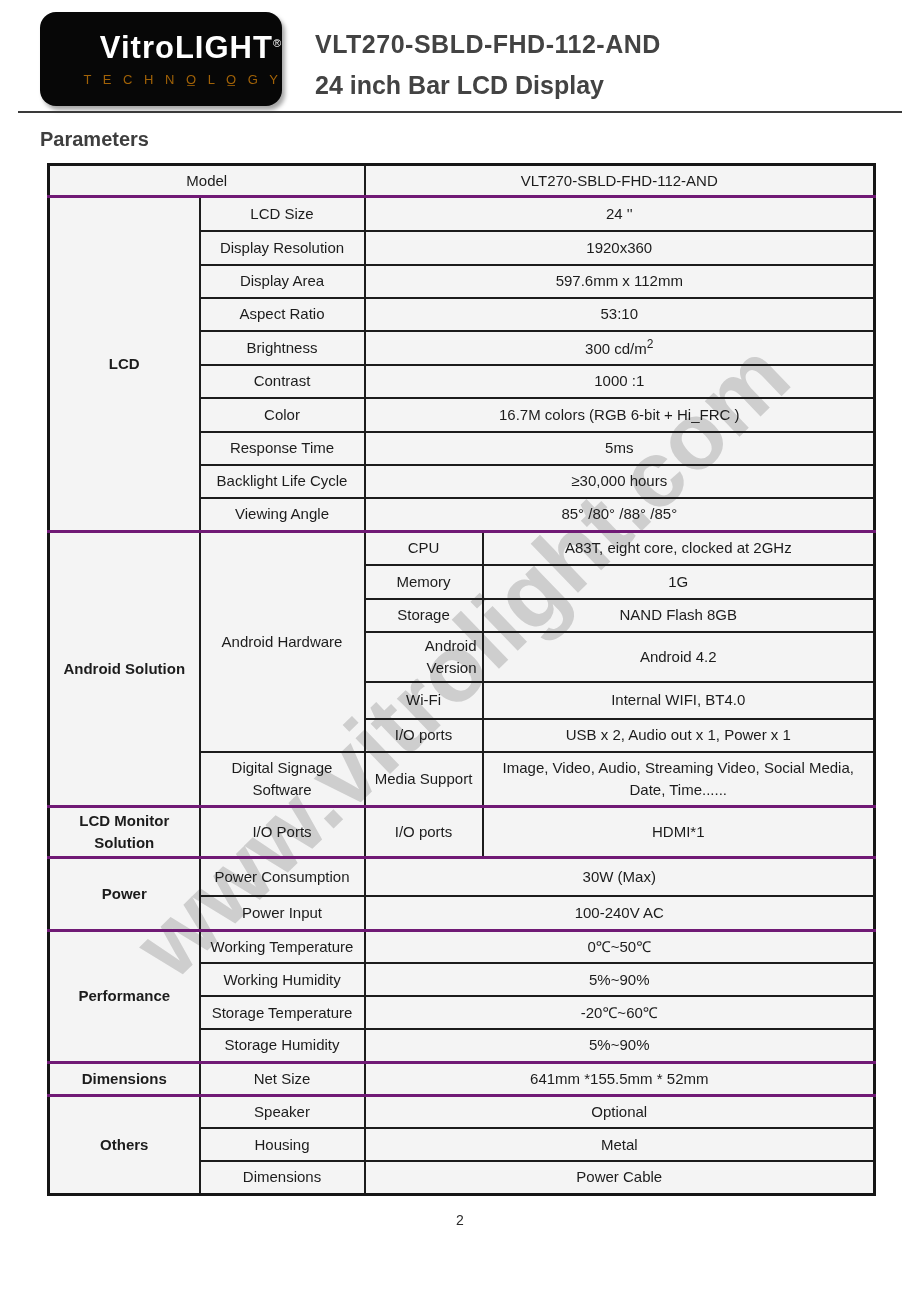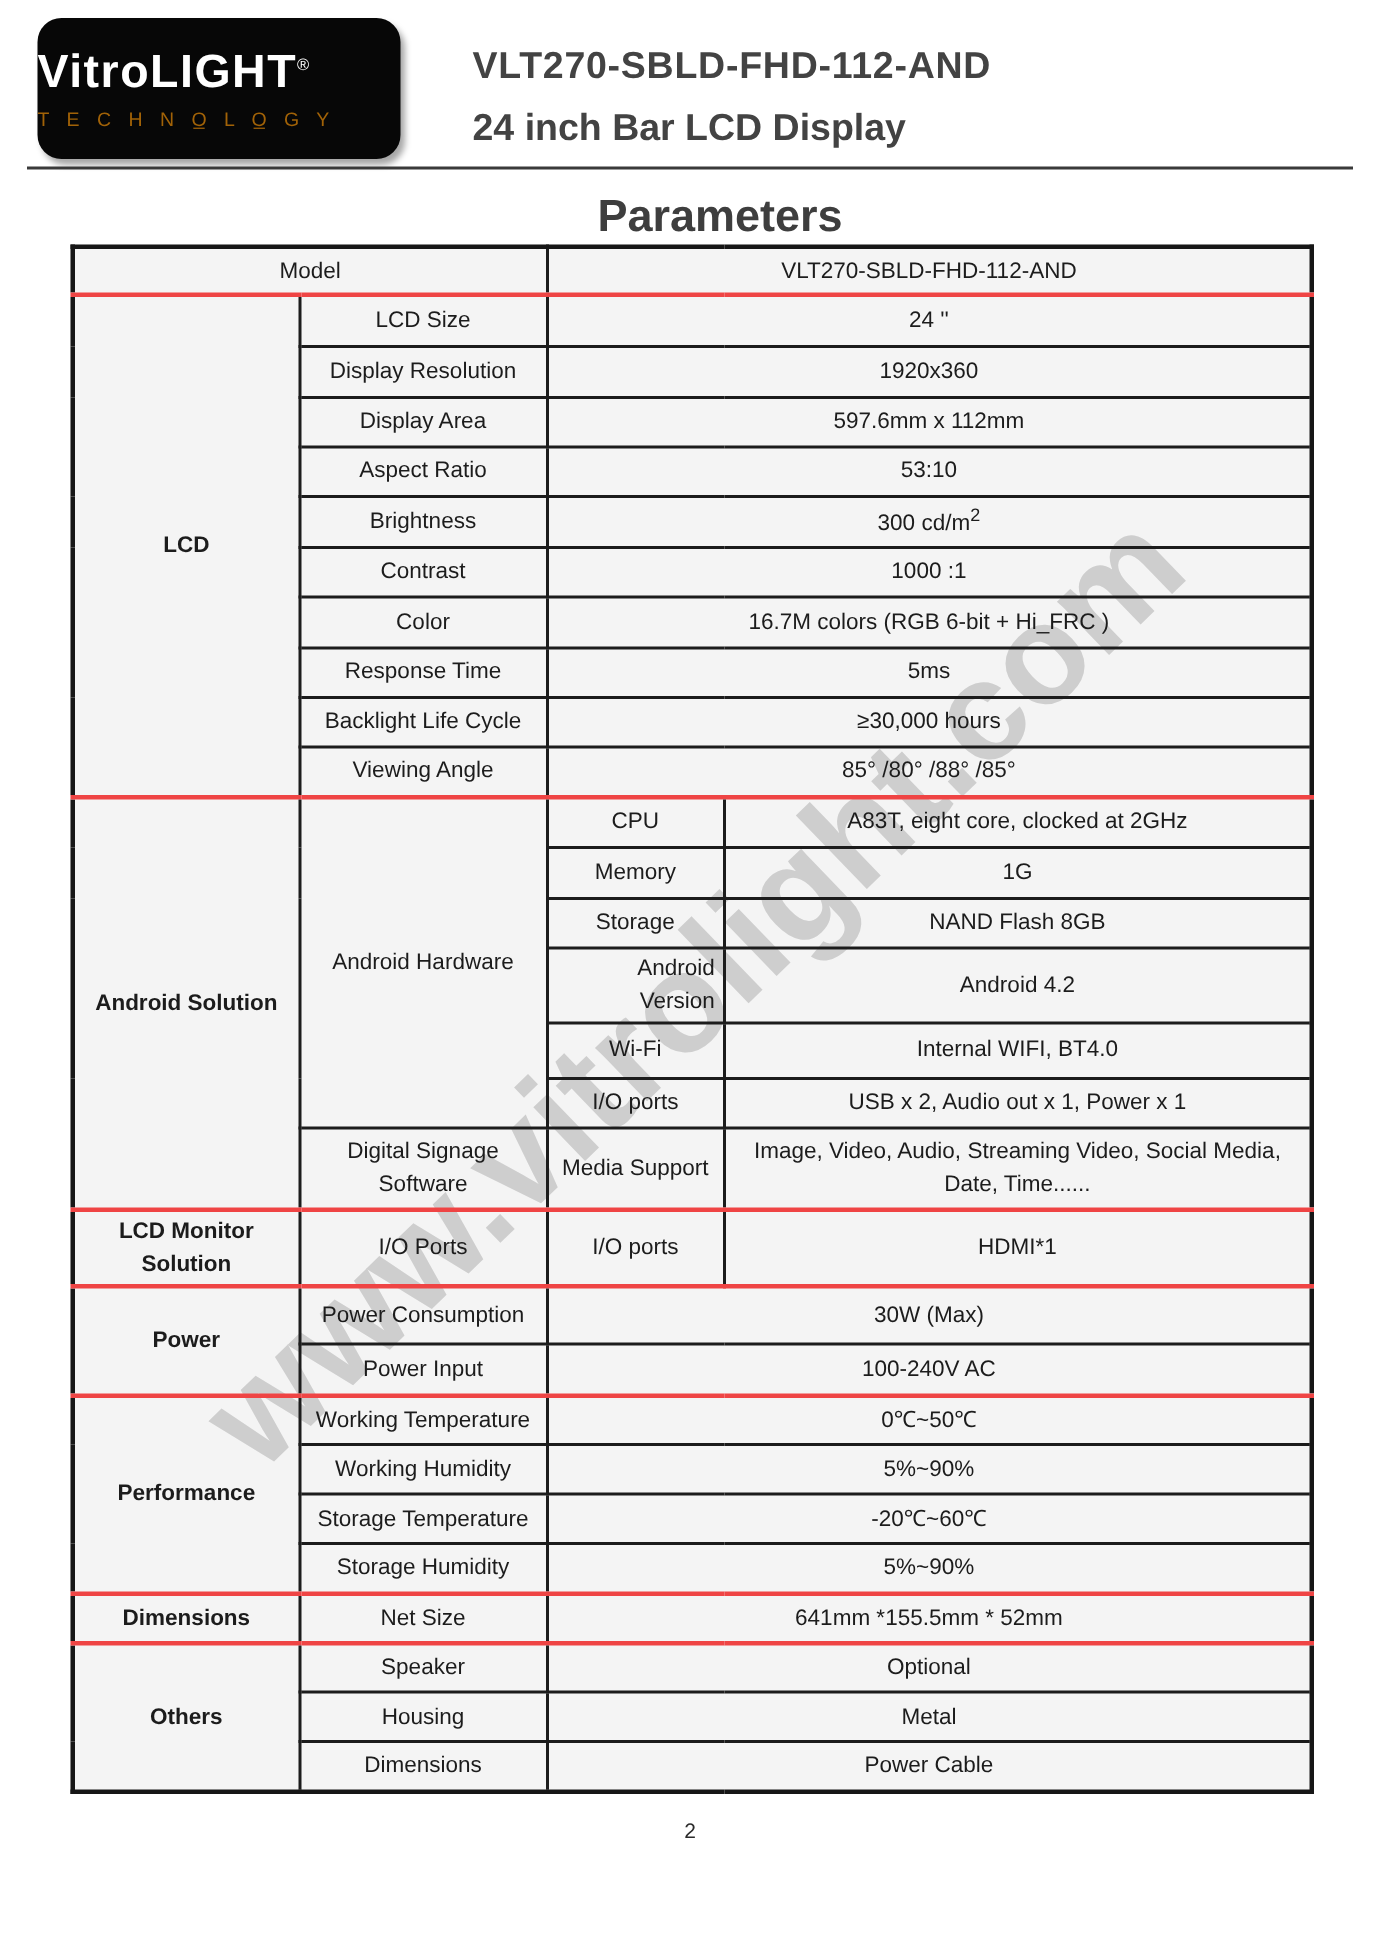--- a/index.html
+++ b/index.html
@@ -1,50 +1,50 @@
 <!DOCTYPE html>
 <html><head>
 <meta charset="utf-8">
 <style>
   * { margin:0; padding:0; box-sizing:border-box; }
   html,body { width:920px; height:1300px; background:#ffffff;
               font-family:"Liberation Sans", sans-serif; color:#1d1d1d; }
   body { position:relative; overflow:hidden; }
 
   
-  .logo-box { position:absolute; left:25px; top:12px; width:242px; height:94px;
+  .logo-box { position:absolute; left:40px; top:12px; width:242px; height:94px;
               background:#070707; border-radius:16px;
               box-shadow:3px 4px 4px rgba(0,0,0,0.35);
-              display:flex; flex-direction:column; align-items:flex-start; justify-content:center; }
+              display:flex; flex-direction:column; align-items:flex-end; justify-content:center; }
   .logo-main { color:#ffffff; font-size:31px; font-weight:bold; letter-spacing:1px; line-height:1.1; }
   .logo-main sup { font-size:11px; font-weight:normal; vertical-align:super; }
   .logo-sub { color:#a16207; font-size:13px; letter-spacing:4px; margin-top:6px; white-space:nowrap; }
 
   .header-titles { position:absolute; left:315px; top:30px; }
   .header-model { font-size:25px; font-weight:bold; color:#434343; letter-spacing:0.5px; }
   .header-product { font-size:25px; font-weight:bold; color:#434343; margin-top:12px; }
   .header-rule { position:absolute; left:18px; right:18px; top:111px; height:2px; background:#3a3a3a; }
 
-  .page-title { position:absolute; left:0; right:0; top:128px; text-align:center;
-                font-size:30px; font-weight:bold; color:#3e3e3e;margin-left:40px; }
+  .page-title { position:absolute; left:0; right:0; top:128px; text-align:left;
+                font-size:20px; font-weight:bold; color:#3e3e3e;margin-left:40px; }
 
   
   .table-wrap { position:absolute; left:47px; top:163px; width:826px;
                 background:#f4f4f4; }
   .watermark { position:absolute; left:415px; top:497px; z-index:1;
                transform:translate(-50%,-50%) rotate(-44deg);
                font-size:94px; font-weight:bold; color:#c8c8c8; opacity:0.85;
                white-space:nowrap; letter-spacing:0px; pointer-events:none; }
   table.spec { position:relative; z-index:2; border-collapse:collapse;
                width:826px; table-layout:fixed; background:transparent;
                border:3px solid #161616; }
   td { border:2px solid #1c1c1c; background:transparent;
        font-size:15px; line-height:1.45; text-align:center; vertical-align:middle;
        padding:2px 5px; color:#1c1c1c; }
-  td.sec { border-top:3px solid #ef4444; }
+  td.sec { border-top:3px solid #701a75; }
   td.section-label { font-weight:bold; }
   td.ta-left { text-align:right; padding-left:14px; }
   sup.unit { font-size:12px; vertical-align:super; }
 
   .page-number { position:absolute; left:0; right:0; top:1212px; text-align:center;
                  font-size:14px; color:#2b2b2b; }
 </style>
 </head>
 <body>
 

